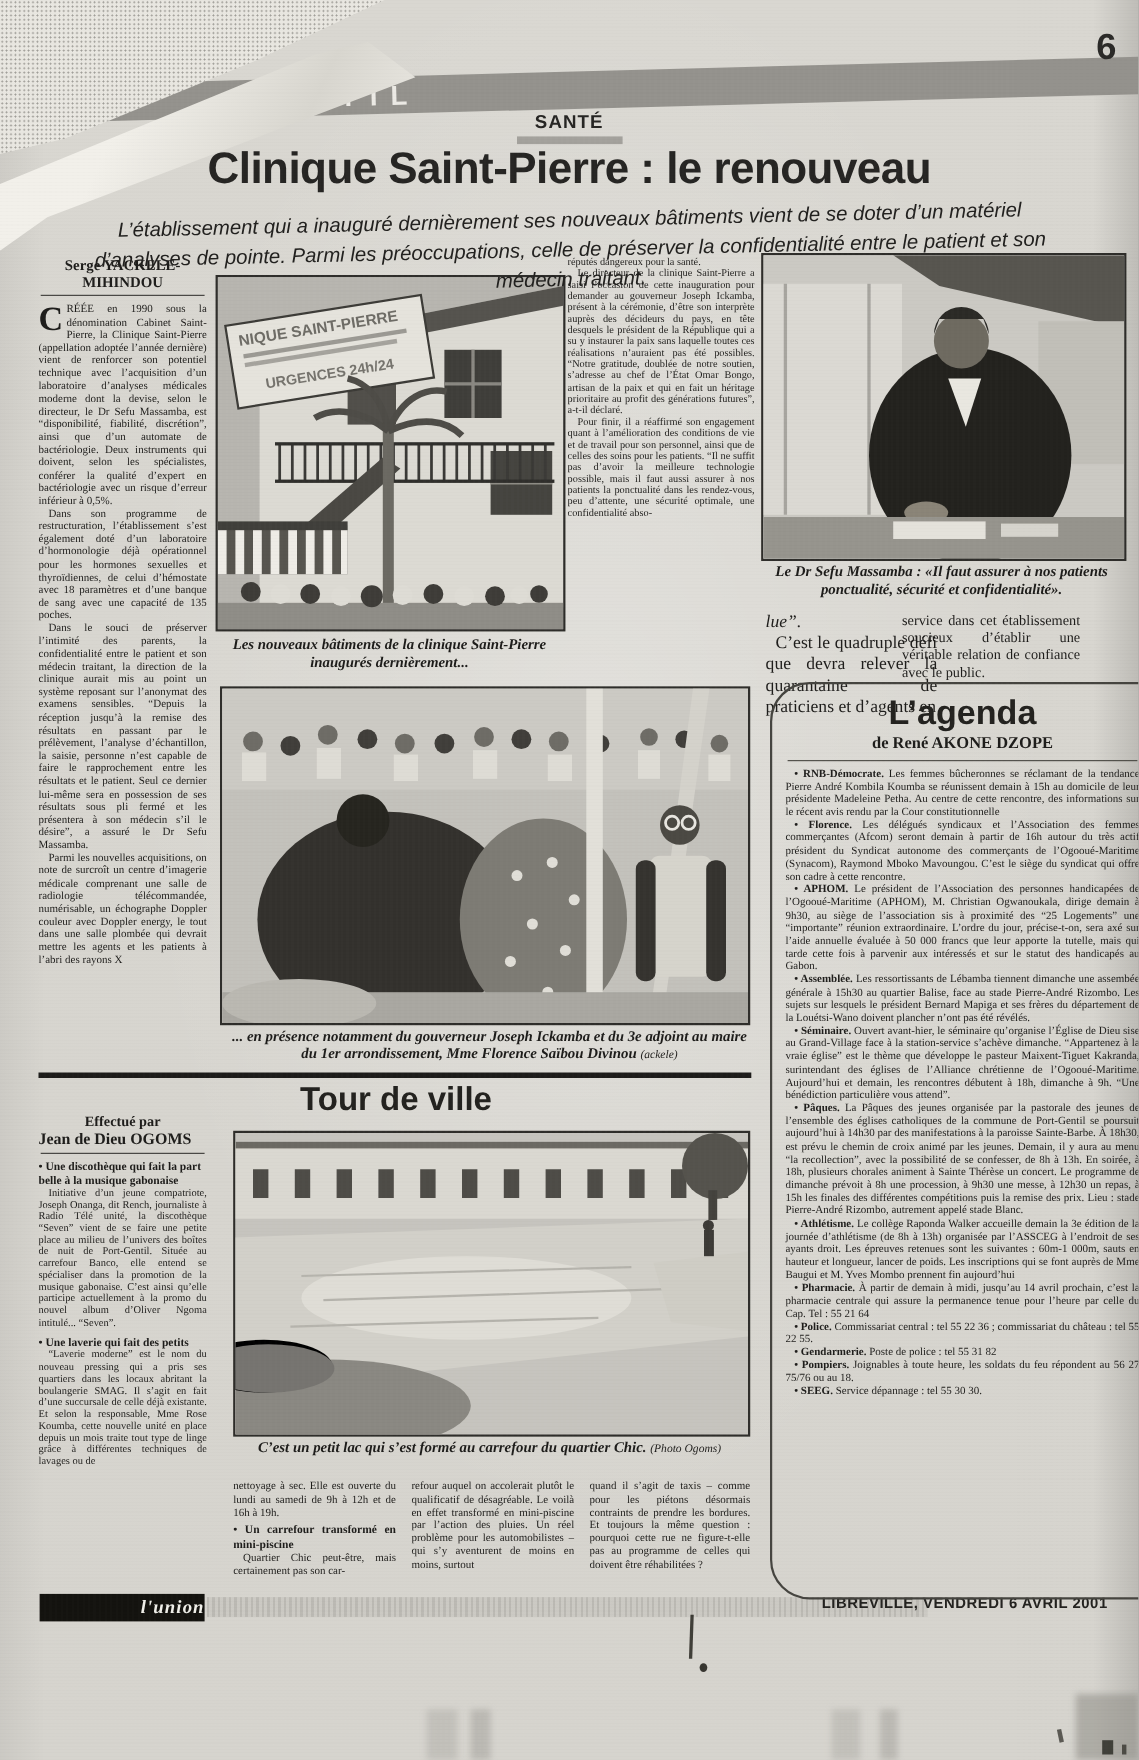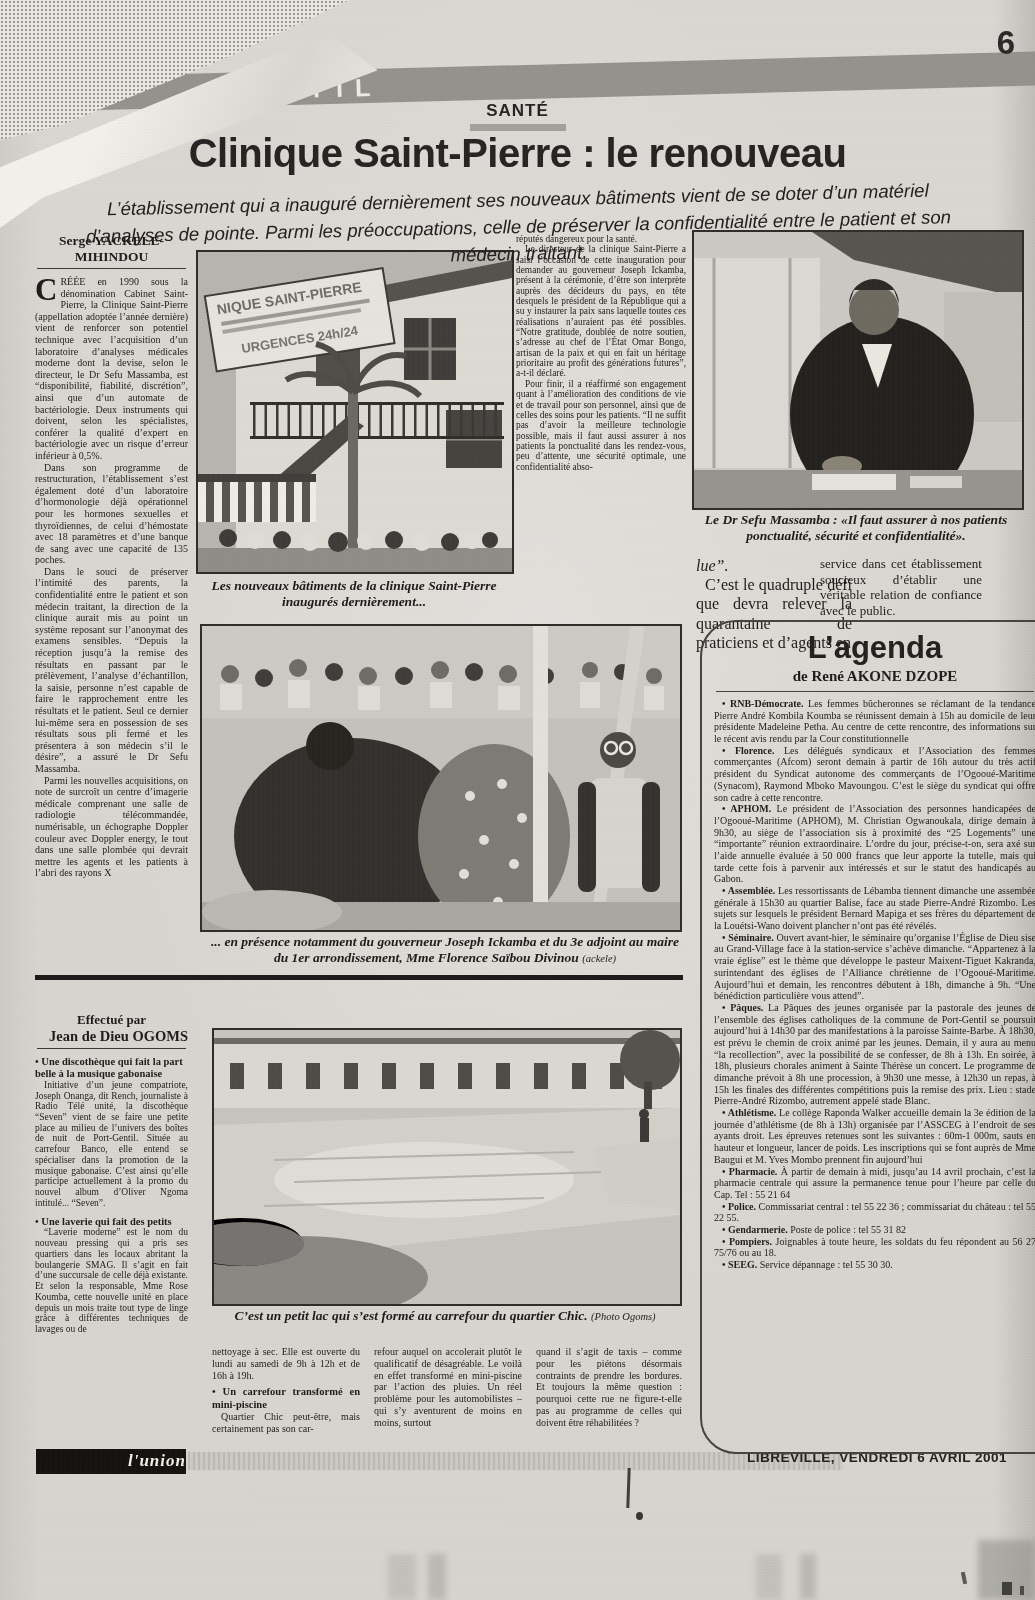--- a/index.html
+++ b/index.html
@@ -66,21 +66,21 @@
   #agenda .by{text-align:center;font-weight:700;font-size:15px;margin-top:2px;}
   #agenda .rule{height:1px;background:#45443f;margin:6px 2px 6px;}
   #agenda p{margin:0;text-align:justify;font-size:10px;line-height:1.17;text-indent:8px;}
   #agenda .lead{font-weight:700;}
   
   #tdvrule{left:35px;top:975px;width:648px;height:5px;background:#1d1c1a;}
   #tdvtitle{left:200px;top:983px;width:320px;text-align:center;font-family:"Liberation Sans",sans-serif;
     font-weight:800;font-size:30px;color:#23221f;}
   #tdvcol{left:35px;top:1013px;width:153px;height:434px;font-size:9.5px;line-height:1.13;}
   #tdvcol .by1{text-align:center;font-weight:700;font-size:13px;}
-  #tdvcol .by2{text-align:right;font-weight:700;font-size:14.5px;}
+  #tdvcol .by2{text-align:left;font-weight:700;font-size:14.5px;}
   #tdvcol .head{font-weight:700;font-size:10.5px;text-align:left;margin-top:7px;}
   #colA{left:212px;top:1346px;width:148px;height:102px;font-size:10px;line-height:1.18;}
   #colB{left:374px;top:1346px;width:148px;height:102px;font-size:10px;line-height:1.18;}
   #colC{left:536px;top:1346px;width:146px;height:102px;font-size:10px;line-height:1.18;}
   #colA .head{font-weight:700;font-size:10.5px;margin-top:5px;}
   
   #brand{left:36px;top:1449px;width:150px;height:25px;background:#14130f;color:#f0efe9;text-align:right;
     font-weight:700;font-style:italic;font-size:17px;line-height:24px;letter-spacing:1px;}
   #fstrip{left:188px;top:1452px;width:655px;height:18px;opacity:.75;
     background:repeating-linear-gradient(90deg,#b2b0aa 0 2px,#c8c6c0 2px 5px);}
@@ -279,20 +279,21 @@
     <p><span class="lead">• Pâques.</span> <span>La Pâques des jeunes organisée par la pastorale des jeunes de l’ensemble des églises catholiques de la commune de Port-Gentil se poursuit aujourd’hui à 14h30 par des manifestations à la paroisse Sainte-Barbe. À 18h30, est prévu le chemin de croix animé par les jeunes. Demain, il y aura au menu “la recollection”, avec la possibilité de se confesser, de 8h à 13h. En soirée, à 18h, plusieurs chorales animent à Sainte Thérèse un concert. Le programme de dimanche prévoit à 8h une procession, à 9h30 une messe, à 12h30 un repas, à 15h les finales des différentes compétitions puis la remise des prix. Lieu : stade Pierre-André Rizombo, autrement appelé stade Blanc.</span></p>
     <p><span class="lead">• Athlétisme.</span> <span>Le collège Raponda Walker accueille demain la 3e édition de la journée d’athlétisme (de 8h à 13h) organisée par l’ASSCEG à l’endroit de ses ayants droit. Les épreuves retenues sont les suivantes : 60m-1 000m, sauts en hauteur et longueur, lancer de poids. Les inscriptions qui se font auprès de Mme Baugui et M. Yves Mombo prennent fin aujourd’hui</span></p>
     <p><span class="lead">• Pharmacie.</span> <span>À partir de demain à midi, jusqu’au 14 avril prochain, c’est la pharmacie centrale qui assure la permanence tenue pour l’heure par celle du Cap. Tel : 55 21 64</span></p>
     <p><span class="lead">• Police.</span> <span>Commissariat central : tel 55 22 36 ; commissariat du château : tel 55 22 55.</span></p>
     <p><span class="lead">• Gendarmerie.</span> <span>Poste de police : tel 55 31 82</span></p>
     <p><span class="lead">• Pompiers.</span> <span>Joignables à toute heure, les soldats du feu répondent au 56 27 75/76 ou au 18.</span></p>
     <p><span class="lead">• SEEG.</span> <span>Service dépannage : tel 55 30 30.</span></p>
   </div>
 
   <div class="abs" id="tdvrule"></div>
+  <div class="abs" id="tdvtitle">Tour de ville</div>
 
   <div class="col" id="tdvcol">
     <div class="by1">Effectué par</div>
     <div class="by2">Jean de Dieu OGOMS</div>
     <div class="byrule"></div>
     <div class="head">• Une discothèque qui fait la part belle à la musique gabonaise</div>
     <p class="ind">Initiative d’un jeune compatriote, Joseph Onanga, dit Rench, journaliste à Radio Télé unité, la discothèque “Seven” vient de se faire une petite place au milieu de l’univers des boîtes de nuit de Port-Gentil. Située au carrefour Banco, elle entend se spécialiser dans la promotion de la musique gabonaise. C’est ainsi qu’elle participe actuellement à la promo du nouvel album d’Oliver Ngoma intitulé... “Seven”.</p>
     <div class="head">• Une laverie qui fait des petits</div>
     <p class="ind">“Laverie moderne” est le nom du nouveau pressing qui a pris ses quartiers dans les locaux abritant la boulangerie SMAG. Il s’agit en fait d’une succursale de celle déjà existante. Et selon la responsable, Mme Rose Koumba, cette nouvelle unité en place depuis un mois traite tout type de linge grâce à différentes techniques de lavages ou de</p>
   </div>

